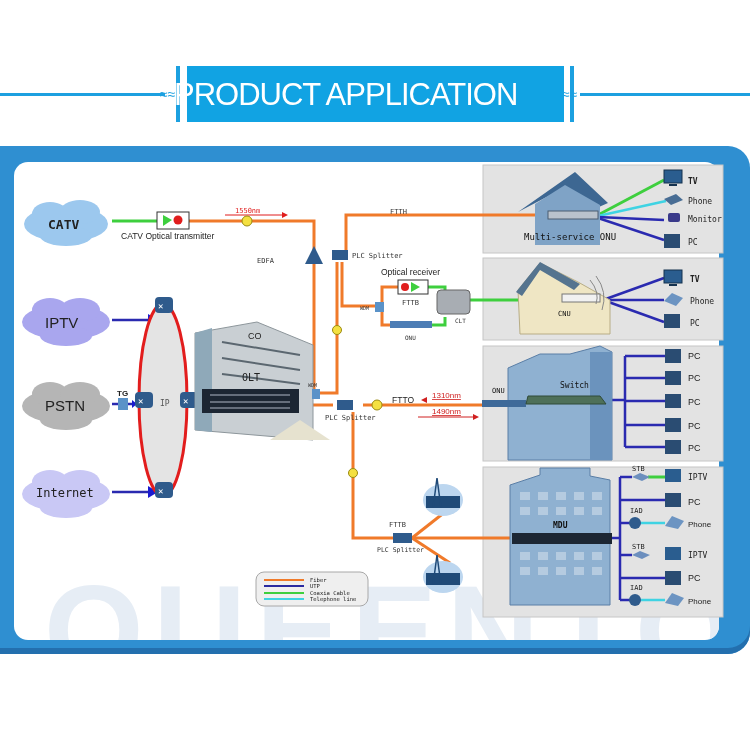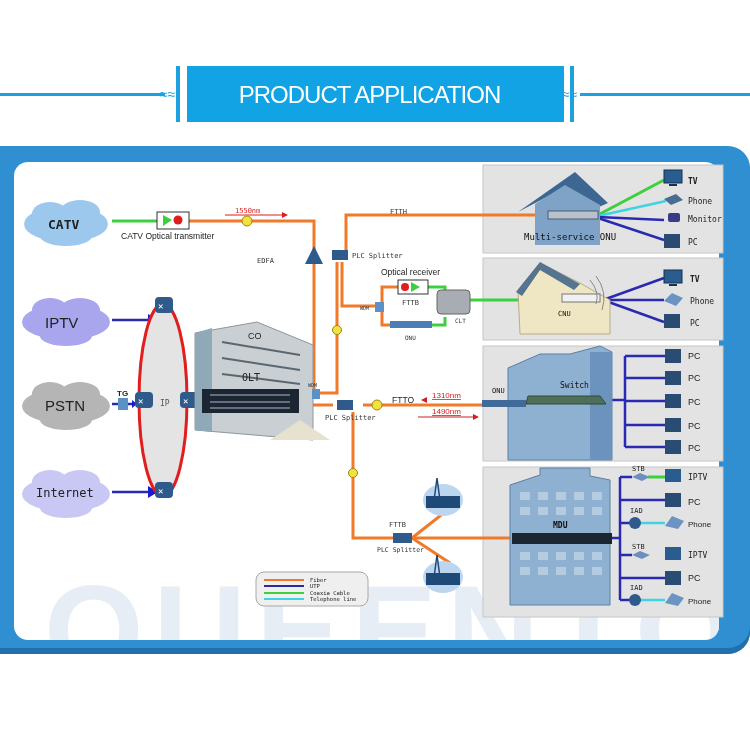--- a/index.html
+++ b/index.html
@@ -14,21 +14,21 @@
   .lbl{font-family:"Liberation Sans",sans-serif;}
 </style>
 </head>
 <body>
 
 <div class="hline" style="left:0;width:165px;"></div>
 <div class="hline" style="left:580px;width:170px;"></div>
 <div class="banner-bar" style="left:176px;"></div>
 <div class="banner-bar" style="left:570px;"></div>
 <div style="position:absolute;left:187px;top:66px;width:377px;height:56px;background:#11a3e3;"></div>
-<div style="position:absolute;left:181px;top:66px;width:377px;height:56px;color:#fff;font-size:24px;line-height:58px;text-align:center;letter-spacing:-1px;white-space:nowrap;font-family:'Liberation Sans',sans-serif;">PRODUCT APPLICATION</div>
+<div style="position:absolute;left:174px;top:66px;width:377px;height:56px;color:#fff;font-size:31px;line-height:58px;text-align:left;letter-spacing:-1px;white-space:nowrap;font-family:'Liberation Sans',sans-serif;">PRODUCT APPLICATION</div>
 <div class="wave" style="left:160px;">≈≈</div>
 <div class="wave" style="left:562px;">≈≈</div>
 
 <div class="frame"></div>
 <div class="panel">
   <div class="watermark">QUEENTON</div>
 </div>
 
 <svg width="750" height="750" style="position:absolute;left:0;top:0;" xmlns="http://www.w3.org/2000/svg">
 

